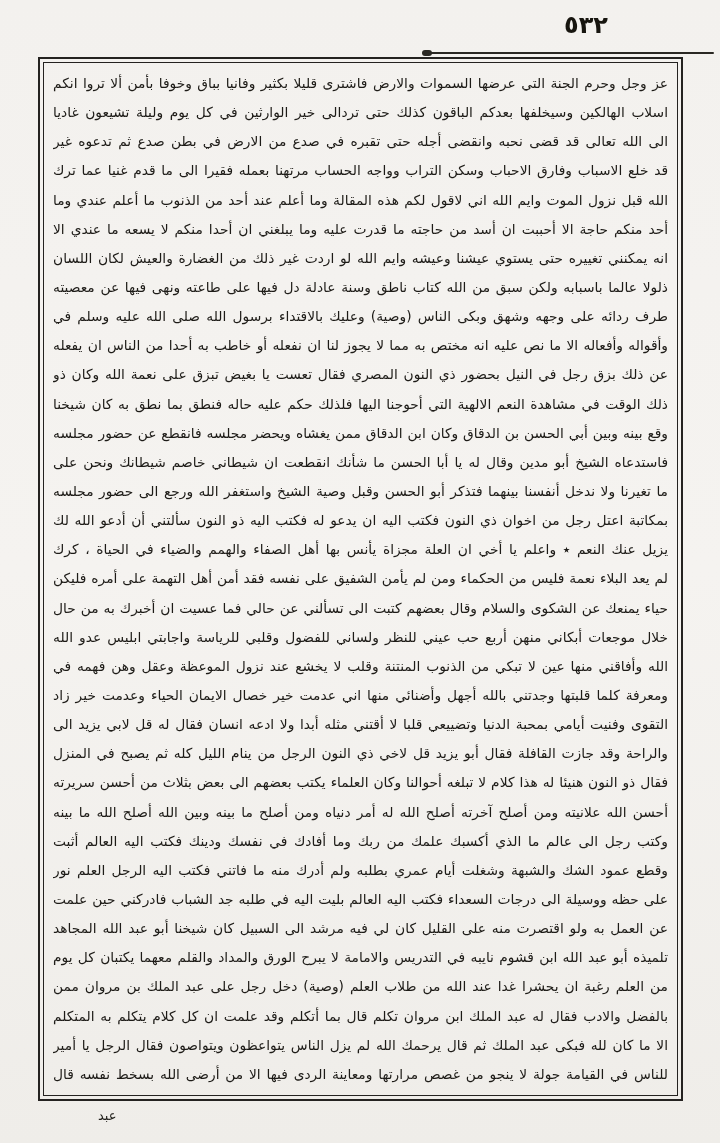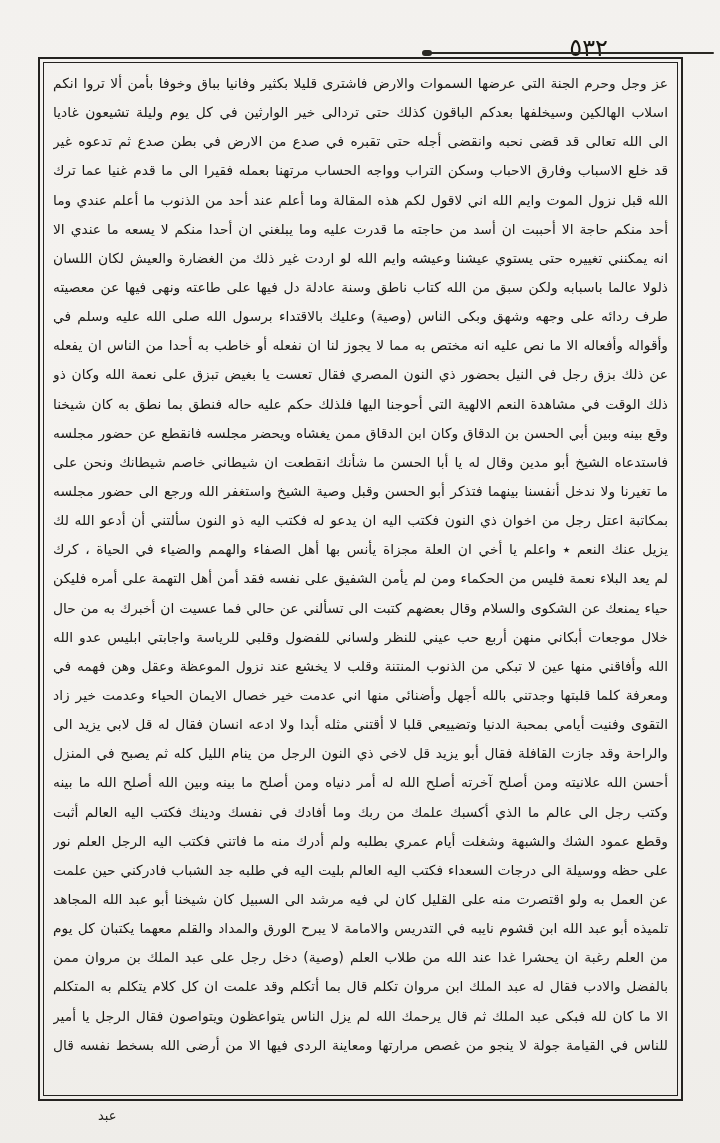--- a/index.html
+++ b/index.html
@@ -13,24 +13,24 @@
   }
   .page {
     position: relative;
     width: 720px;
     height: 1143px;
     background: linear-gradient(180deg, #f3f1ee 0%, #f5f3f0 50%, #efede9 100%);
     color: #1c1b19;
   }
   .page-number {
     position: absolute;
-    top: 34px;
+    top: 11px;
     right: 112px;
     font-size: 24px;
-    font-weight: normal;
+    font-weight: bold;
     letter-spacing: 2px;
     color: #17150f;
   }
   .header-rule {
     position: absolute;
     top: 52px;
     right: 6px;
     width: 290px;
     height: 2px;
     background: #2a2823;
@@ -117,20 +117,21 @@
           <div class="text-line">ما تغيرنا ولا ندخل أنفسنا بينهما فتذكر أبو الحسن وقبل وصية الشيخ واستغفر الله ورجع الى حضور مجلسه (وصية)</div>
           <div class="text-line">بمكاتبة اعتل رجل من اخوان ذي النون فكتب اليه ان يدعو له فكتب اليه ذو النون سألتني أن أدعو الله لك أن</div>
           <div class="text-line">يزيل عنك النعم ٭ واعلم يا أخي ان العلة مجزاة يأنس بها أهل الصفاء والهمم والضياء في الحياة ، كرك للشفاء ومن</div>
           <div class="text-line">لم يعد البلاء نعمة فليس من الحكماء ومن لم يأمن الشفيق على نفسه فقد أمن أهل التهمة على أمره فليكن معك يا أخي</div>
           <div class="text-line">حياء يمنعك عن الشكوى والسلام وقال بعضهم كتبت الى تسألني عن حالي فما عسيت ان أخبرك به من حال وأنا بين</div>
           <div class="text-line">خلال موجعات أبكاني منهن أربع حب عيني للنظر ولساني للفضول وقلبي للرياسة واجابتي ابليس عدو الله فيما يكره</div>
           <div class="text-line">الله وأفاقني منها عين لا تبكي من الذنوب المنتنة وقلب لا يخشع عند نزول الموعظة وعقل وهن فهمه في محبة الدنيا</div>
           <div class="text-line">ومعرفة كلما قلبتها وجدتني بالله أجهل وأضنائي منها اني عدمت خير خصال الايمان الحياء وعدمت خير زاد الآخرة</div>
           <div class="text-line">التقوى وفنيت أيامي بمحبة الدنيا وتضييعي قلبا لا أقتني مثله أبدا ولا ادعه انسان فقال له قل لابي يزيد الى متى النوم</div>
           <div class="text-line">والراحة وقد جازت القافلة فقال أبو يزيد قل لاخي ذي النون الرجل من ينام الليل كله ثم يصبح في المنزل قبل القافلة</div>
+          <div class="text-line">فقال ذو النون هنيئا له هذا كلام لا تبلغه أحوالنا وكان العلماء يكتب بعضهم الى بعض بثلاث من أحسن سريرته</div>
           <div class="text-line">أحسن الله علانيته ومن أصلح آخرته أصلح الله له أمر دنياه ومن أصلح ما بينه وبين الله أصلح الله ما بينه وبين الناس</div>
           <div class="text-line">وكتب رجل الى عالم ما الذي أكسبك علمك من ربك وما أفادك في نفسك ودينك فكتب اليه العالم أثبت العلم الحجة</div>
           <div class="text-line">وقطع عمود الشك والشبهة وشغلت أيام عمري بطلبه ولم أدرك منه ما فاتني فكتب اليه الرجل العلم نور لصاحبه ودليل</div>
           <div class="text-line">على حظه ووسيلة الى درجات السعداء فكتب اليه العالم بليت اليه في طلبه جد الشباب فادركني حين علمت الضعف</div>
           <div class="text-line">عن العمل به ولو اقتصرت منه على القليل كان لي فيه مرشد الى السبيل كان شيخنا أبو عبد الله المجاهد وشيخنا</div>
           <div class="text-line">تلميذه أبو عبد الله ابن قشوم نايبه في التدريس والامامة لا يبرح الورق والمداد والقلم معهما يكتبان كل يوم ما قدر لهما</div>
           <div class="text-line">من العلم رغبة ان يحشرا غدا عند الله من طلاب العلم (وصية) دخل رجل على عبد الملك بن مروان ممن كان يوصف</div>
           <div class="text-line">بالفضل والادب فقال له عبد الملك ابن مروان تكلم قال بما أتكلم وقد علمت ان كل كلام يتكلم به المتكلم وبال عليه</div>
           <div class="text-line">الا ما كان لله فبكى عبد الملك ثم قال يرحمك الله لم يزل الناس يتواعظون ويتواصون فقال الرجل يا أمير المؤمنين ان</div>
           <div class="text-line">للناس في القيامة جولة لا ينجو من غصص مرارتها ومعاينة الردى فيها الا من أرضى الله بسخط نفسه قال فبكى</div>

